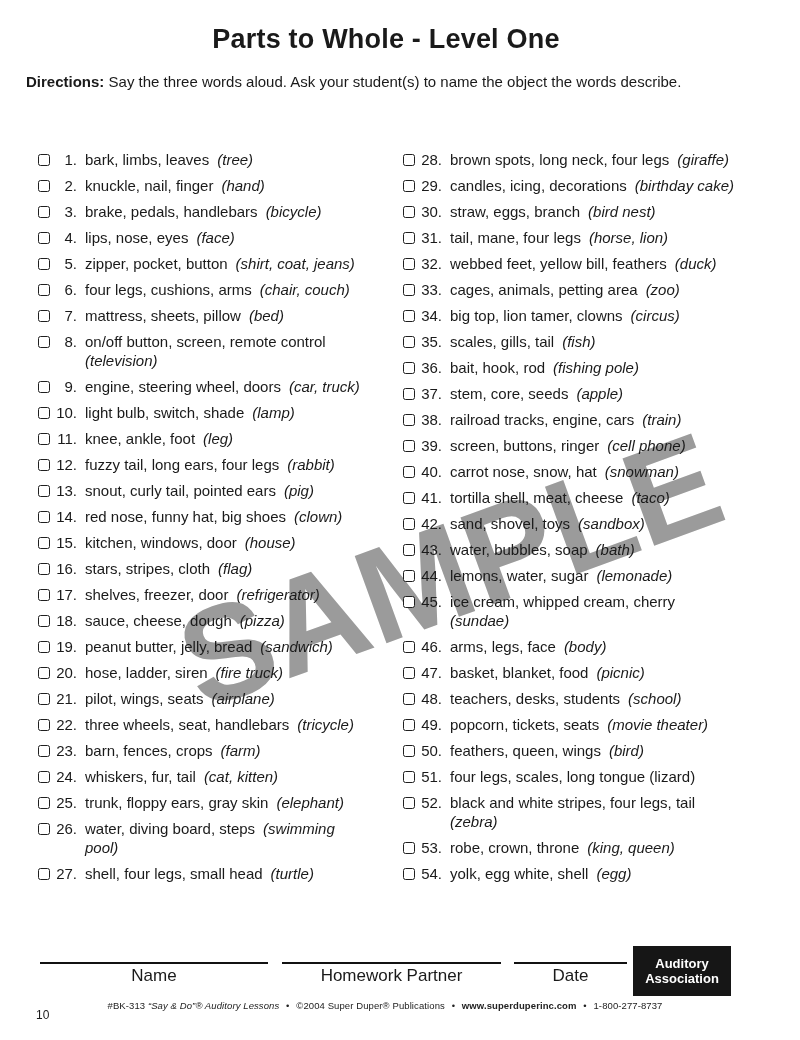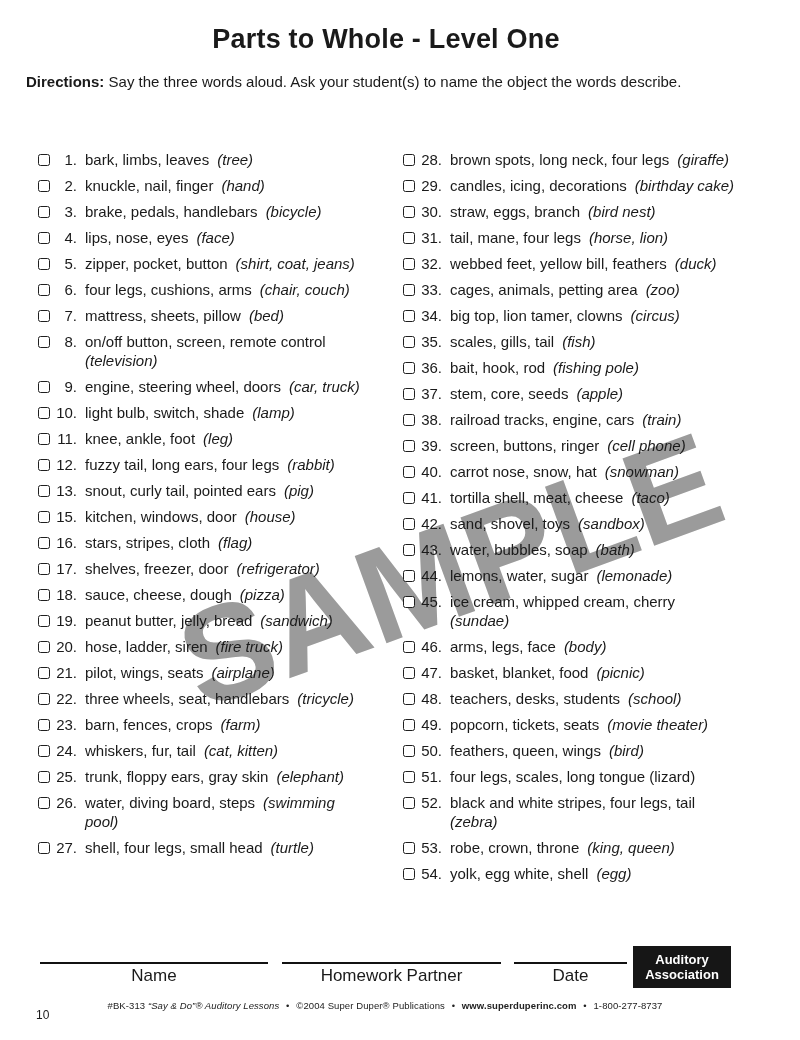--- a/index.html
+++ b/index.html
@@ -44,21 +44,21 @@
   .txt{flex:none;max-width:322px;}
   .ans{font-style:italic;margin-left:8px;}
   .ans2{margin-left:0;text-align:center;}
   .sig{position:absolute;top:962px;z-index:2;}
   .sig-line{border-top:2px solid #111;width:100%;height:0;}
   .sig-label{text-align:center;font-size:17px;margin-top:2px;}
   .sig-name{left:40px;width:228px;}
   .sig-partner{left:282px;width:219px;}
   .sig-date{left:514px;width:113px;}
   .badge{
-    position:absolute;left:633px;top:946px;width:98px;height:42px;
+    position:absolute;left:633px;top:946px;width:98px;height:50px;
     background:#161616;color:#ffffff;
     display:flex;align-items:center;justify-content:center;text-align:center;
     font-size:13px;font-weight:bold;line-height:15px;
     z-index:2;
   }
   .page-number{position:absolute;left:36px;top:1008px;font-size:12px;z-index:2;}
   .footer{
     position:absolute;left:60px;top:1000px;width:650px;
     text-align:center;font-size:9.5px;color:#222;z-index:2;
     letter-spacing:0.1px;
@@ -153,20 +153,25 @@
     <span class="num">12.</span>
     <span class="txt"><span>fuzzy tail, long ears, four legs</span><span class="ans">(rabbit)</span></span>
   </div>
 
   <div class="item">
     <span class="cb"></span>
     <span class="num">13.</span>
     <span class="txt"><span>snout, curly tail, pointed ears</span><span class="ans">(pig)</span></span>
   </div>
 
+  <div class="item">
+    <span class="cb"></span>
+    <span class="num">14.</span>
+    <span class="txt"><span>red nose, funny hat, big shoes</span><span class="ans">(clown)</span></span>
+  </div>
 
   <div class="item">
     <span class="cb"></span>
     <span class="num">15.</span>
     <span class="txt"><span>kitchen, windows, door</span><span class="ans">(house)</span></span>
   </div>
 
   <div class="item">
     <span class="cb"></span>
     <span class="num">16.</span>

